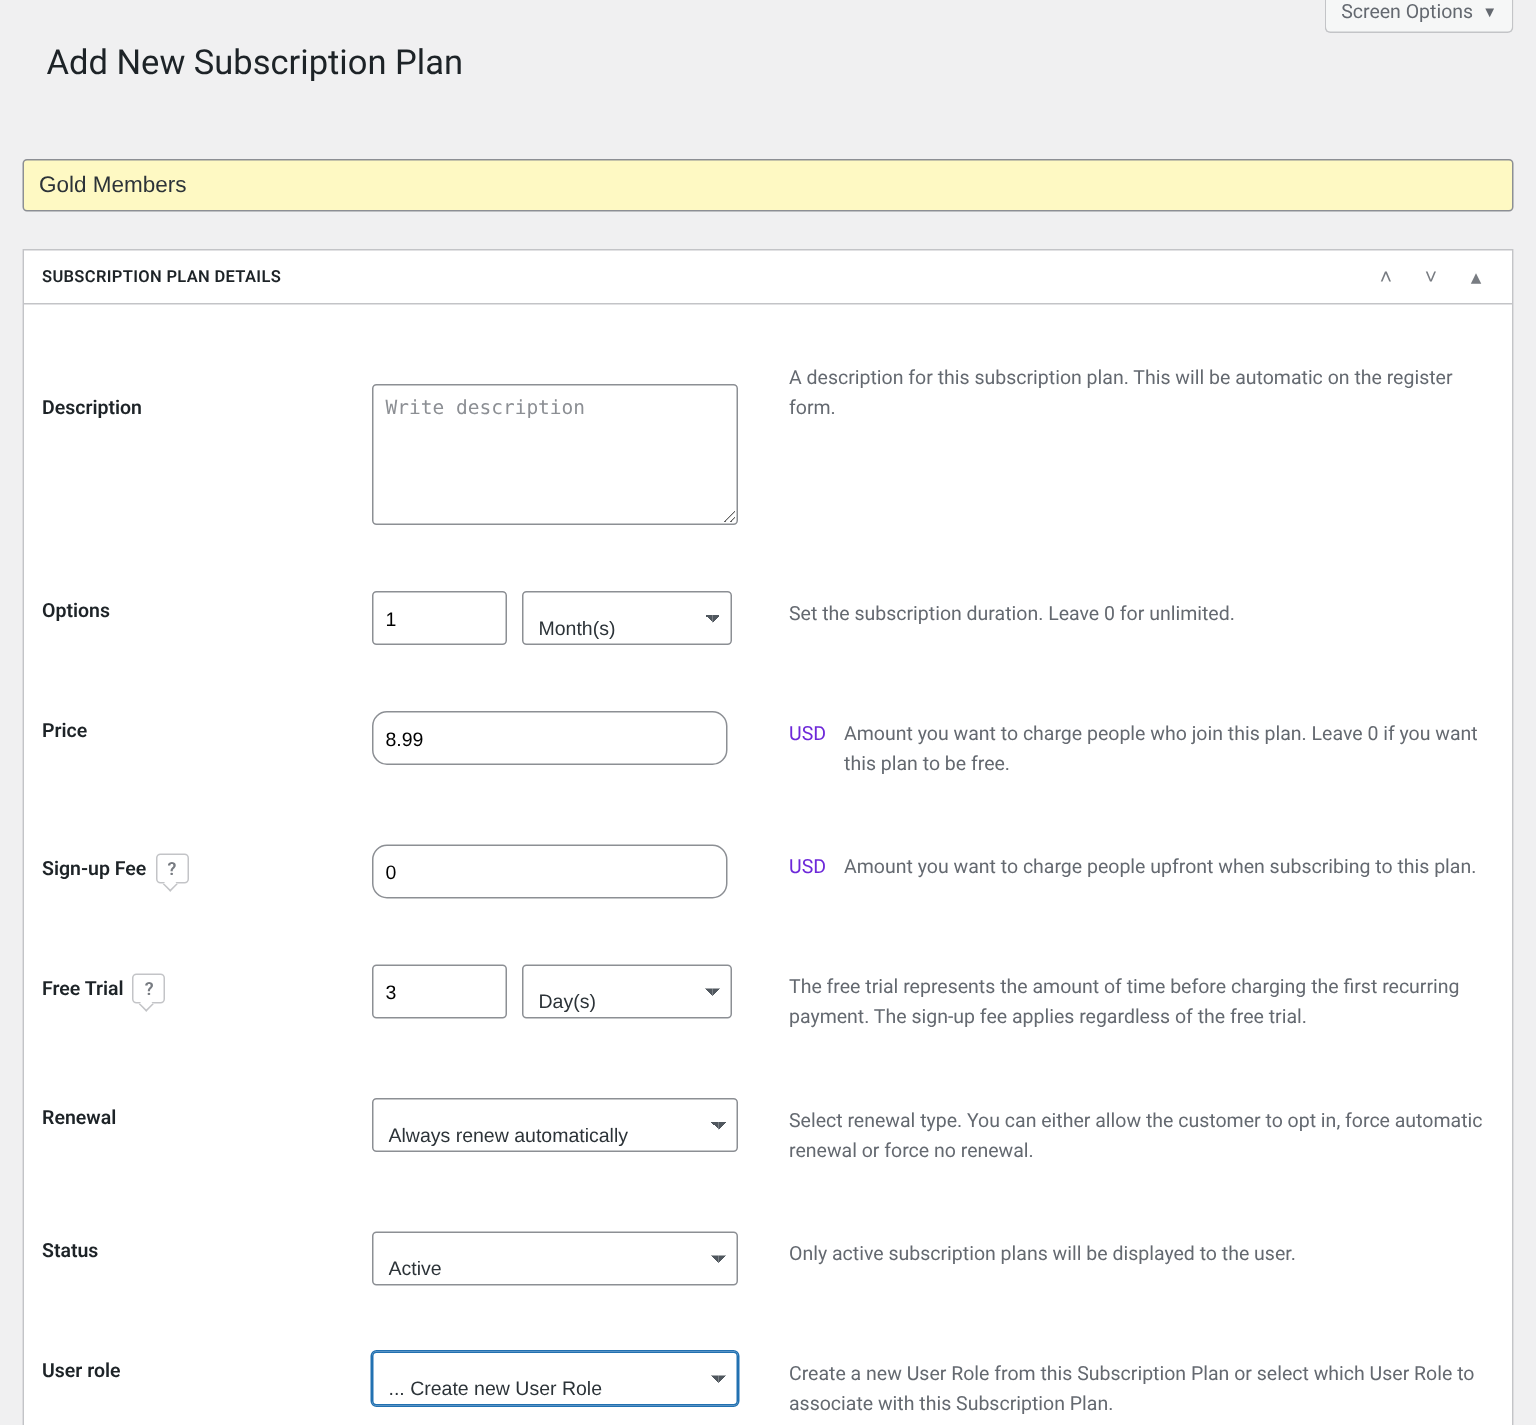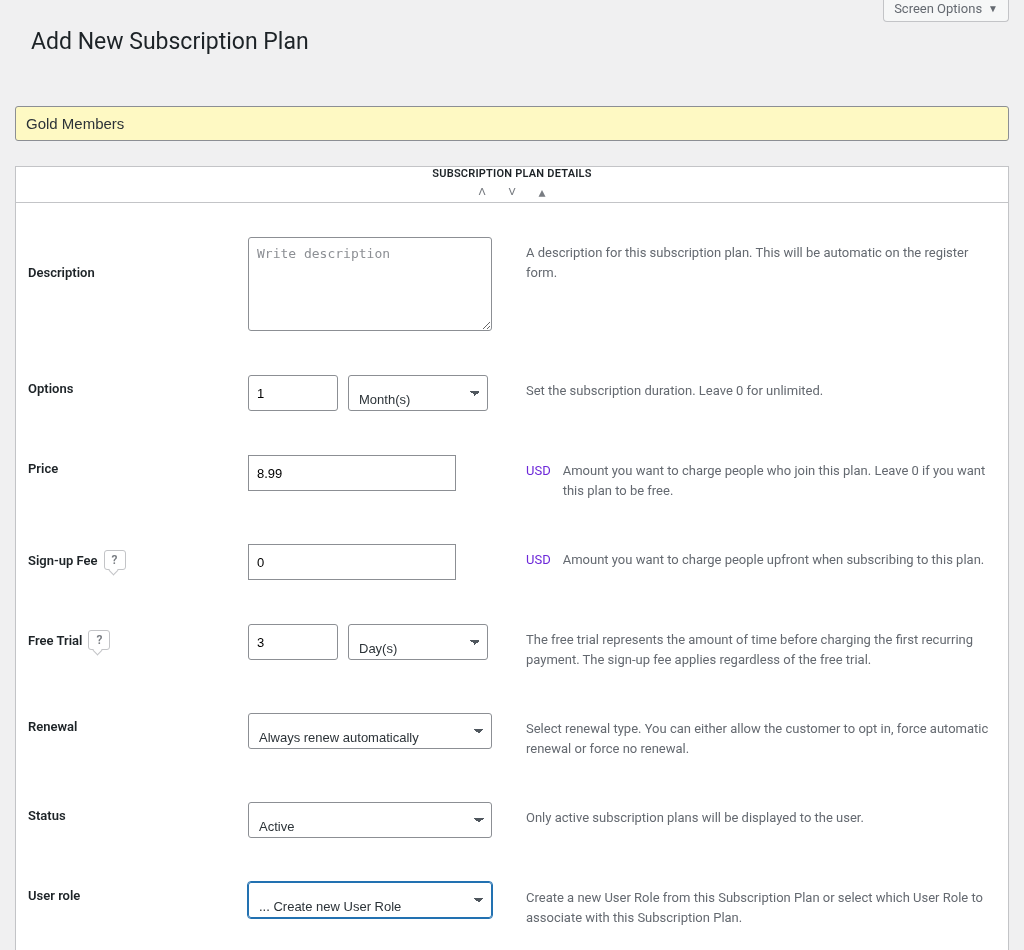--- a/index.html
+++ b/index.html
@@ -55,21 +55,20 @@
     box-shadow: 0 1px 1px rgba(0,0,0,.04);
     margin-bottom:20px;
   }
   .postbox-header {
     display:flex;
     justify-content:space-between;
     align-items:center;
     border-bottom:1px solid #c3c4c7;
     padding: 0 12px;
     height: 36px;
-    flex-direction: column;
   }
   .postbox-header h2 {
     font-size:11px;
     font-weight:600;
     text-transform:uppercase;
     letter-spacing:.02em;
     margin:0;
     color:#1d2327;
   }
   .handle-actions { display:flex; gap:6px; color:#787c82; }
@@ -144,36 +143,37 @@
 
   textarea.desc-field {
     width: 244px;
     height: 94px;
     border:1px solid #8c8f94;
     border-radius:3px;
     padding:8px;
     font-size:13px;
     color:#2c3338;
     resize: both;
+    margin-top: 19px;
   }
   textarea.desc-field::placeholder { color:#8c8f94; }
 
   input.num-small {
     width: 90px;
     height:36px;
     border:1px solid #8c8f94;
     border-radius:3px;
     padding:0 8px;
     font-size:13px;
   }
   input.num-full {
-    width: 208px;
+    width: 237px;
     height:36px;
     border:1px solid #8c8f94;
-    border-radius:0;
+    border-radius:10px;
     padding:0 8px;
     font-size:13px;
   }
   .sel {
     height:36px;
     border:1px solid #8c8f94;
     border-radius:3px;
     background:#fff;
     padding:12px 30px 0 10px;
     font-size:13px;

